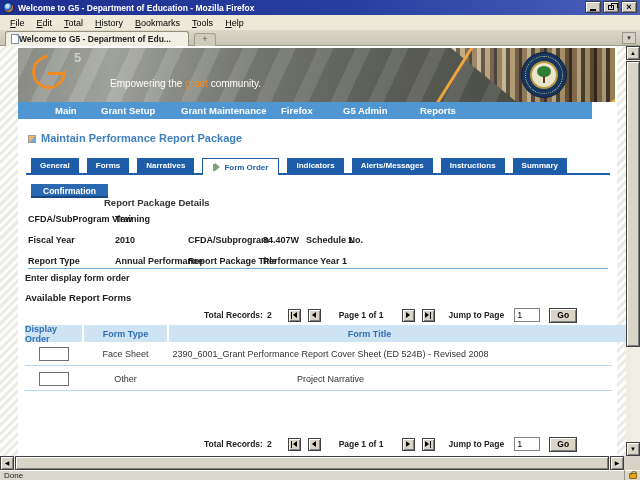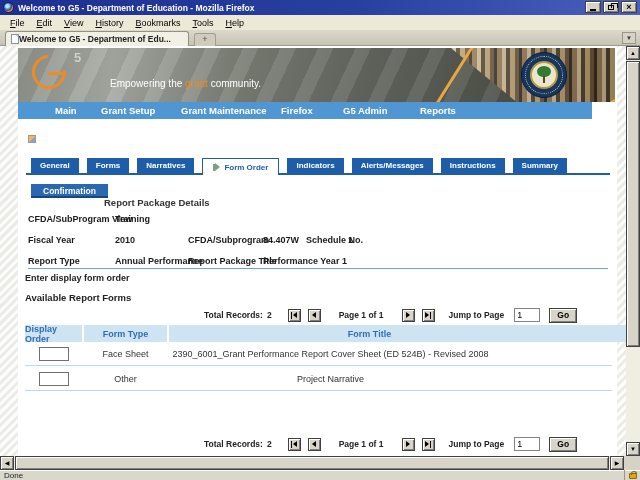--- a/index.html
+++ b/index.html
@@ -175,21 +175,21 @@
         </button>
       <button class="winbtn">
           <span class="glyph-close">×</span>
         </button>
     </span>
   </div>
 
   <div class="menubar">
     <span class="menu-item">File</span>
     <span class="menu-item">Edit</span>
-    <span class="menu-item">View</span>
+    <span class="menu-item">Total</span>
     <span class="menu-item">History</span>
     <span class="menu-item">Bookmarks</span>
     <span class="menu-item">Tools</span>
     <span class="menu-item">Help</span>
   </div>
 
   <div class="tabstrip">
     <div class="btab">
       <span class="page-ico"></span>
       <span class="btab-label">Welcome to G5 - Department of Edu...</span>
@@ -223,20 +223,21 @@
       <div class="navbar">
         <span class="nav-item" style="left:37px">Main</span>
         <span class="nav-item" style="left:83px">Grant Setup</span>
         <span class="nav-item" style="left:163px">Grant Maintenance</span>
         <span class="nav-item" style="left:263px">Firefox</span>
         <span class="nav-item" style="left:325px">G5 Admin</span>
         <span class="nav-item" style="left:402px">Reports</span>
       </div>
 
       <span class="pt-icon"></span>
+      <div class="page-title">Maintain Performance Report Package</div>
 
       <div class="tabs-underline"></div>
       <div class="tabs-row">
         <span class="tab">General</span>
         <span class="tab">Forms</span>
         <span class="tab">Narratives</span>
         <span class="tab active">
           <span class="fo-icon">
               <span class="bar"></span>
               <span class="tri"></span>

